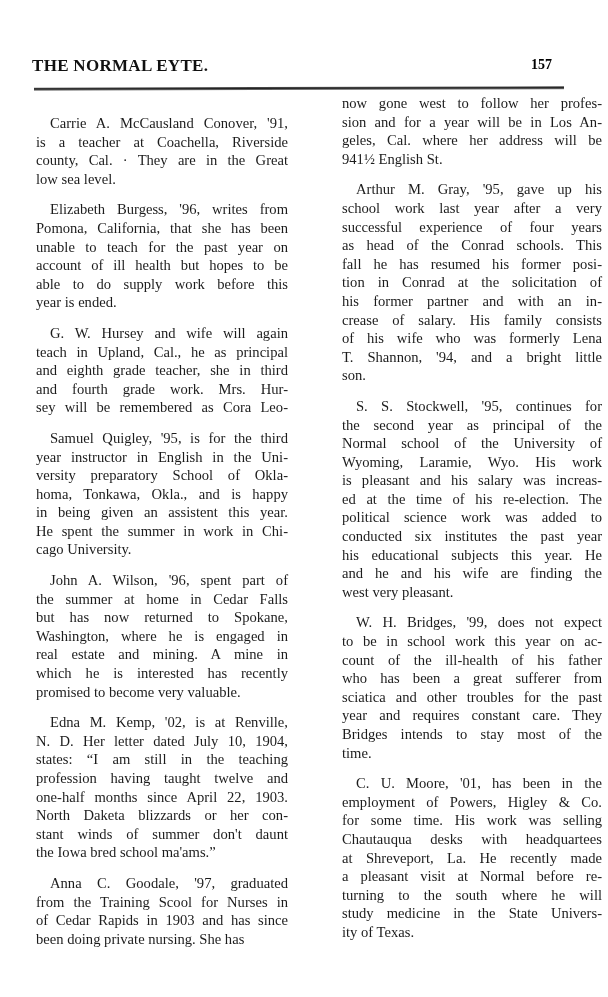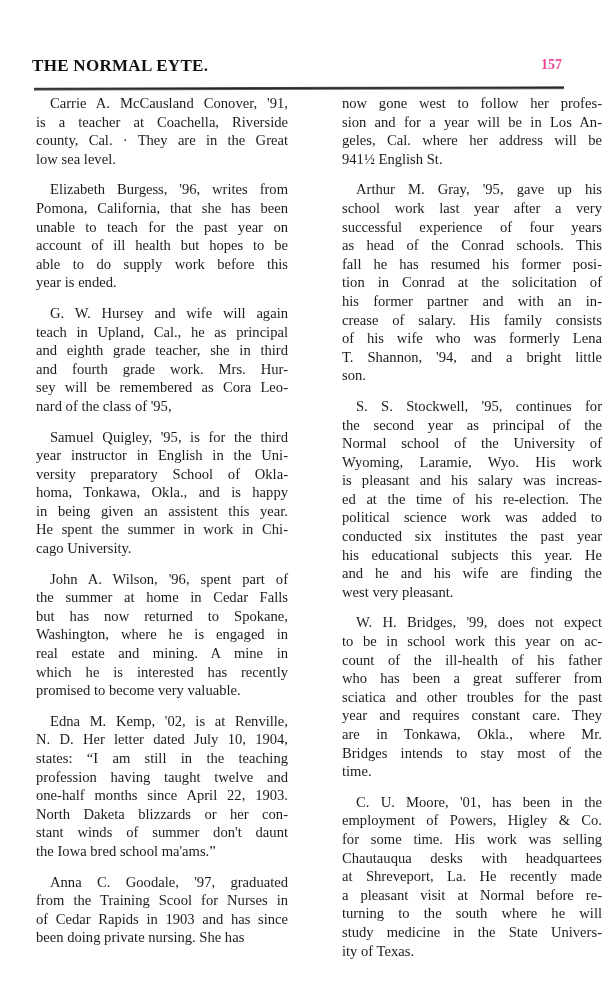--- a/index.html
+++ b/index.html
@@ -29,45 +29,45 @@
       top: 0;
       text-align: left;
       font-family: "Liberation Serif", "DejaVu Serif", serif;
       font-weight: bold;
       font-size: 17px;
       letter-spacing: 0.3px;
       color: #111;
     }
     .page-number {
       position: absolute;
-      right: 0;
+      right: 10px;
       top: 1px;
       font-family: "Liberation Serif", "DejaVu Serif", serif;
       font-weight: bold;
       font-size: 14px;
-      color: #ec4899;
+      color: #000000;
     }
     .head-rule {
       position: absolute;
       top: 87px;
       left: 34px;
       width: 530px;
       height: 3px;
       background: linear-gradient(to bottom, #555 0%, #222 45%, #888 100%);
       transform: rotate(-0.15deg);
     }
     .column {
       position: absolute;
       top: 94px;
       font-family: "Liberation Serif", "DejaVu Serif", serif;
       font-size: 14.6px;
       line-height: 18.6px;
       color: #1c1c1c;
     }
-    .col-left  { left: 36px;  width: 252px; }
+    .col-left  { left: 36px;  width: 252px; margin-top: 20px; }
     .col-right { left: 302px; width: 260px; margin-left: 40px; }
     .para {
       margin: 0 0 12px 0;
       text-align: justify;
     }
     .line {
       display: block;
       white-space: nowrap;
       text-align: justify;
       text-align-last: justify;
@@ -102,21 +102,20 @@
       <span class="line">account of ill health but hopes to be</span>
       <span class="line">able to do supply work before this</span>
       <span class="line last">year is ended.</span>
     </div>
     <div class="para">
       <span class="line indent">G. W. Hursey and wife will again</span>
       <span class="line">teach in Upland, Cal., he as principal</span>
       <span class="line">and eighth grade teacher, she in third</span>
       <span class="line">and fourth grade work. Mrs. Hur-</span>
       <span class="line">sey will be remembered as Cora Leo-</span>
-      <span class="line last">nard of the class of '95,</span>
     </div>
     <div class="para">
       <span class="line indent">Samuel Quigley, '95, is for the third</span>
       <span class="line">year instructor in English in the Uni-</span>
       <span class="line">versity preparatory School of Okla-</span>
       <span class="line">homa, Tonkawa, Okla., and is happy</span>
       <span class="line">in being given an assistent this year.</span>
       <span class="line">He spent the summer in work in Chi-</span>
       <span class="line last">cago University.</span>
     </div>
@@ -179,21 +178,20 @@
       <span class="line">and he and his wife are finding the</span>
       <span class="line last">west very pleasant.</span>
     </div>
     <div class="para">
       <span class="line indent">W. H. Bridges, '99, does not expect</span>
       <span class="line">to be in school work this year on ac-</span>
       <span class="line">count of the ill-health of his father</span>
       <span class="line">who has been a great sufferer from</span>
       <span class="line">sciatica and other troubles for the past</span>
       <span class="line">year and requires constant care. They</span>
-      <span class="line">are in Tonkawa, Okla., where Mr.</span>
       <span class="line">Bridges intends to stay most of the</span>
       <span class="line last">time.</span>
     </div>
     <div class="para">
       <span class="line indent">C. U. Moore, '01, has been in the</span>
       <span class="line">employment of Powers, Higley &amp; Co.</span>
       <span class="line">for some time. His work was selling</span>
       <span class="line">Chautauqua desks with headquartees</span>
       <span class="line">at Shreveport, La. He recently made</span>
       <span class="line">a pleasant visit at Normal before re-</span>

